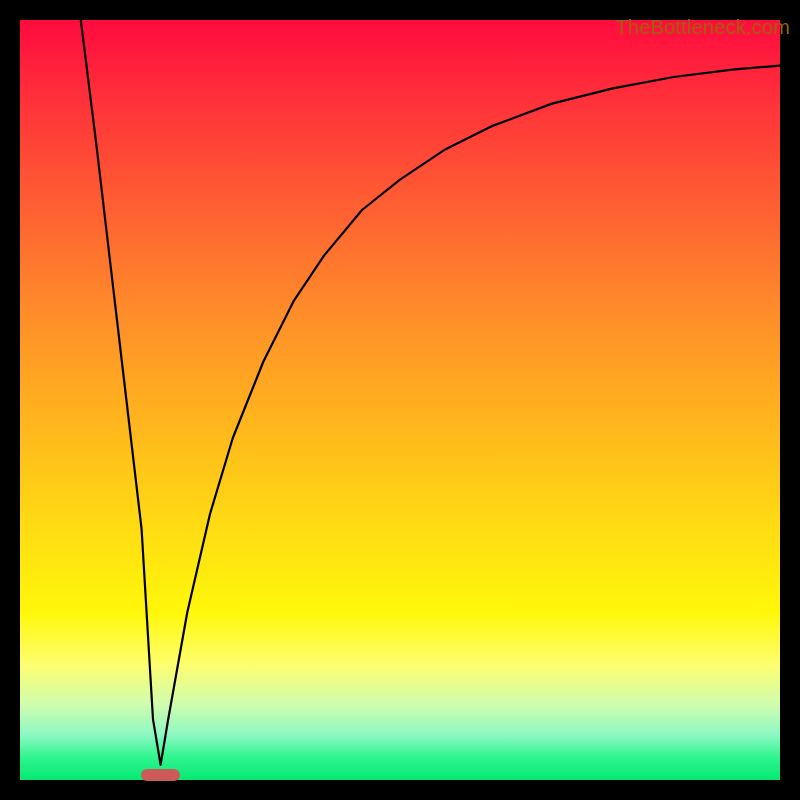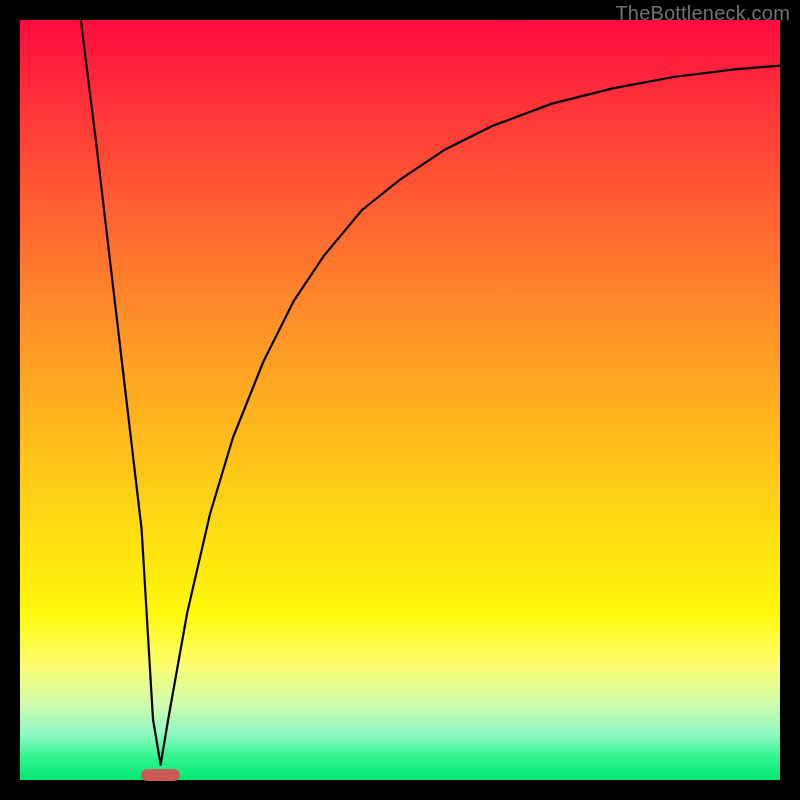--- a/index.html
+++ b/index.html
@@ -47,23 +47,23 @@
     pointer-events: none;
   }
   .marker {
     position: absolute;
     height: 12px;
     border-radius: 6px;
     background: #cc5a56;
   }
   .watermark {
     position: absolute;
-    top: 2px;
+    top: 16px;
     right: 10px;
-    color: #737373;
+    color: #a16207;
     font-size: 20px;
     letter-spacing: 0.2px;
     user-select: none;
     margin-left: 33px;
   }
 </style>
 </head>
 <body>
 
 <div class="frame">

